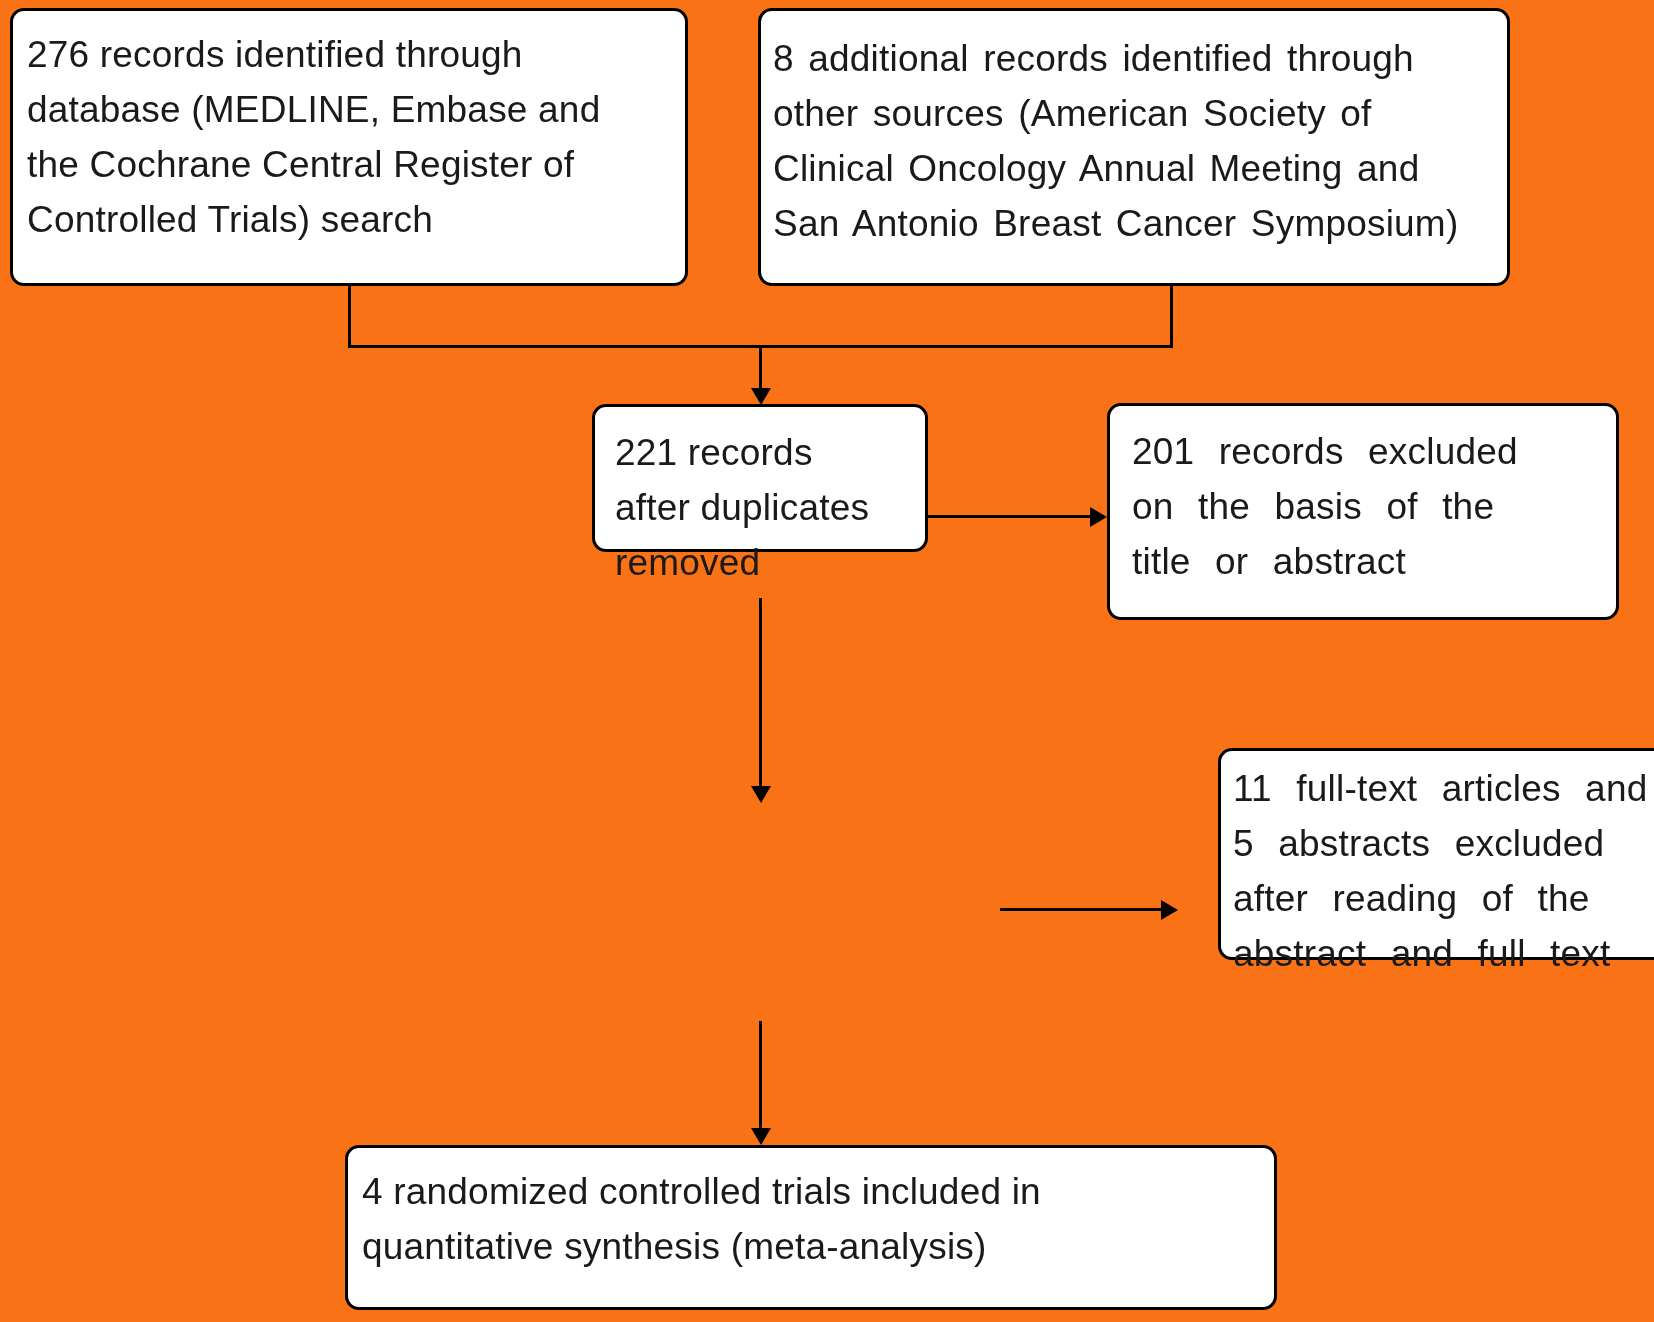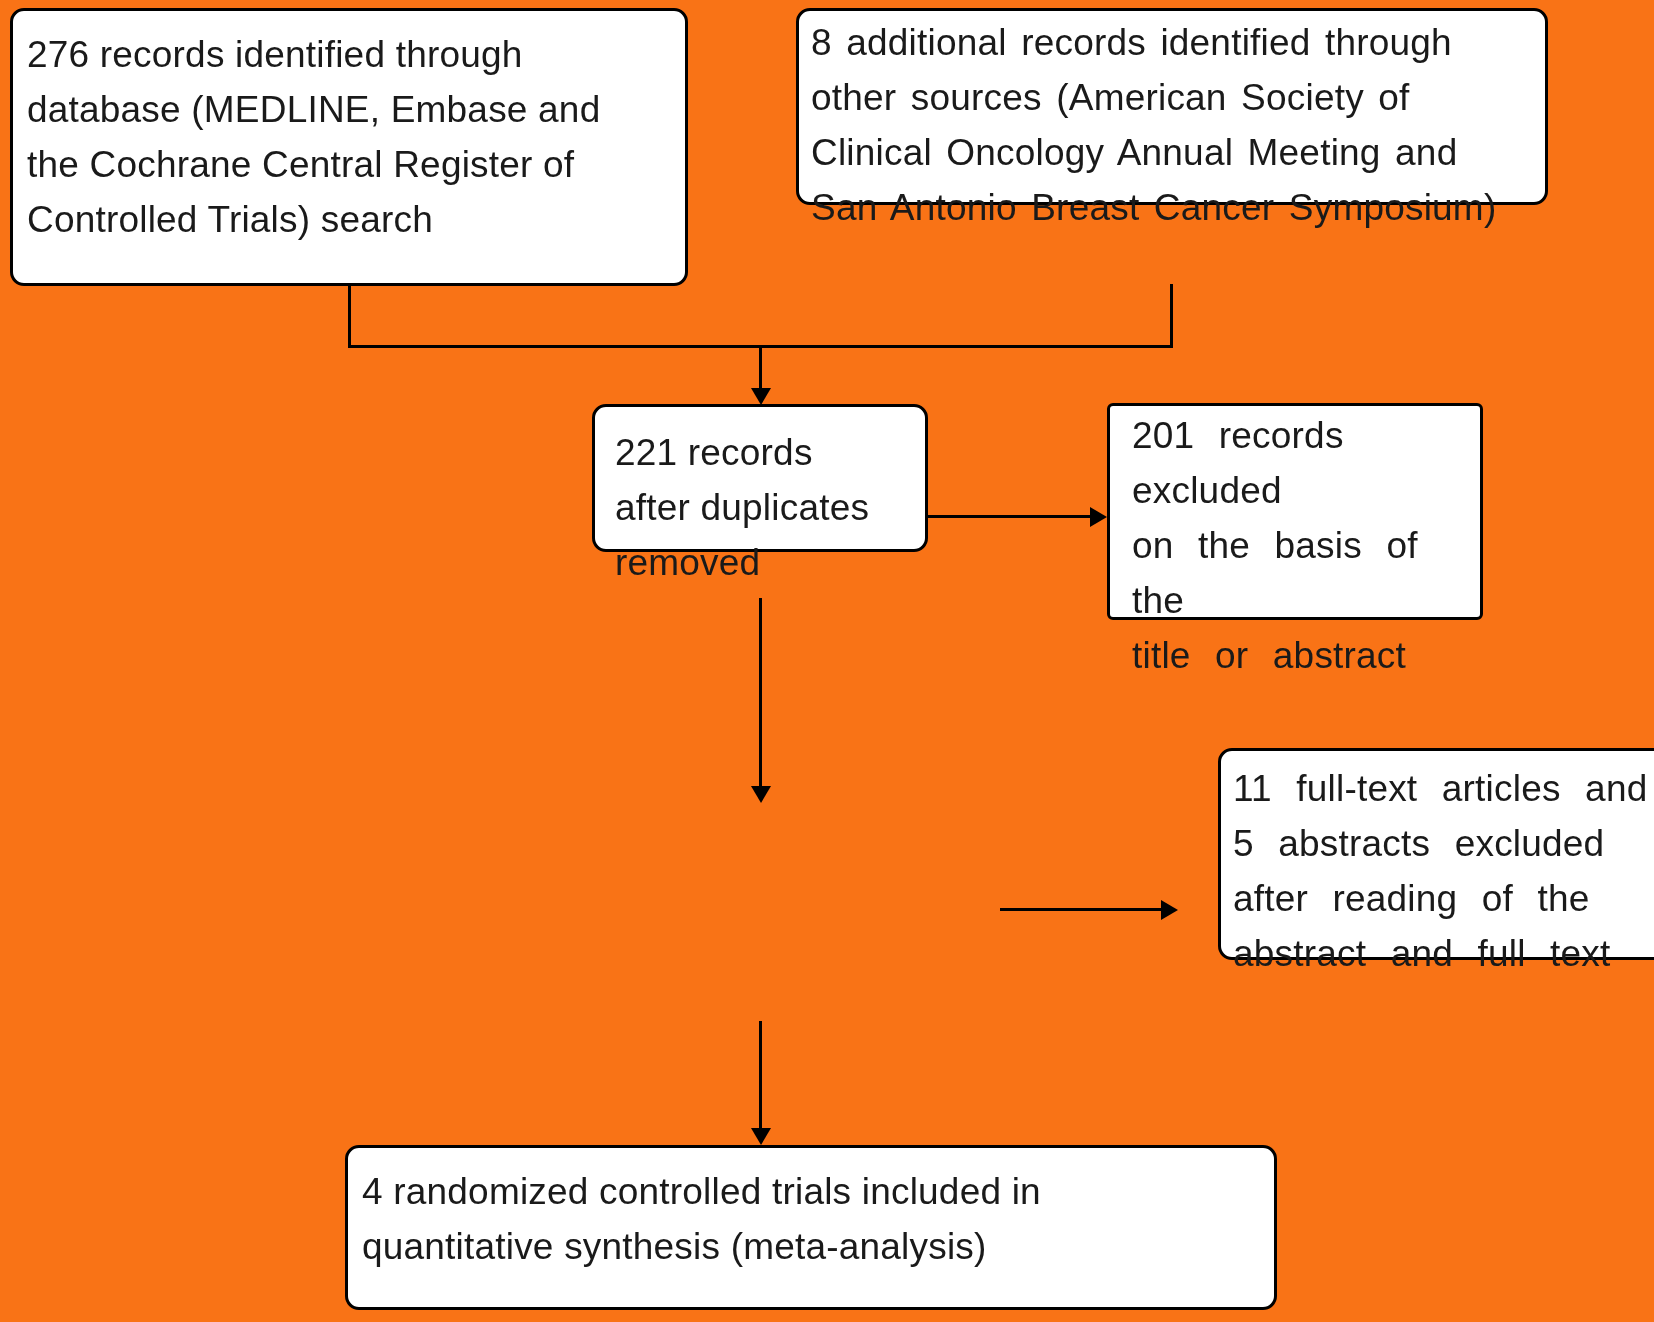--- a/index.html
+++ b/index.html
@@ -60,34 +60,34 @@
 
 <div class="canvas">
 
   <div class="flow-box" style="left:10px; top:8px; width:678px; height:278px; padding:16px 14px 0;">
     <span class="box-label">276 records identified through
 database (MEDLINE, Embase and
 the Cochrane Central Register of
 Controlled Trials) search</span>
   </div>
 
-  <div class="flow-box" style="left:796px; top:8px; width:752px; height:197px; padding:4px 12px 0; word-spacing:4px;">
+  <div class="flow-box" style="left:758px; top:8px; width:752px; height:278px; padding:20px 12px 0; word-spacing:4px;">
     <span class="box-label">8 additional records identified through
 other sources (American Society of
 Clinical Oncology Annual Meeting and
 San Antonio Breast Cancer Symposium)</span>
   </div>
 
   <div class="flow-box" style="left:592px; top:404px; width:336px; height:148px; padding:18px 20px 0;">
     <span class="box-label">221 records
 after duplicates
 removed</span>
   </div>
 
-  <div class="flow-box" style="left:1107px; top:403px; width:376px; height:217px; padding:2px 22px 0; word-spacing:14px;border-radius:6px;">
+  <div class="flow-box" style="left:1107px; top:403px; width:512px; height:217px; padding:18px 22px 0; word-spacing:14px;">
     <span class="box-label">201 records excluded
 on the basis of the
 title or abstract</span>
   </div>
 
 
   <div class="flow-box" style="left:1178px; top:748px; width:462px; height:212px; padding:10px 12px 0; word-spacing:14px;margin-left:40px;">
     <span class="box-label">11 full-text articles and
 5 abstracts excluded
 after reading of the

